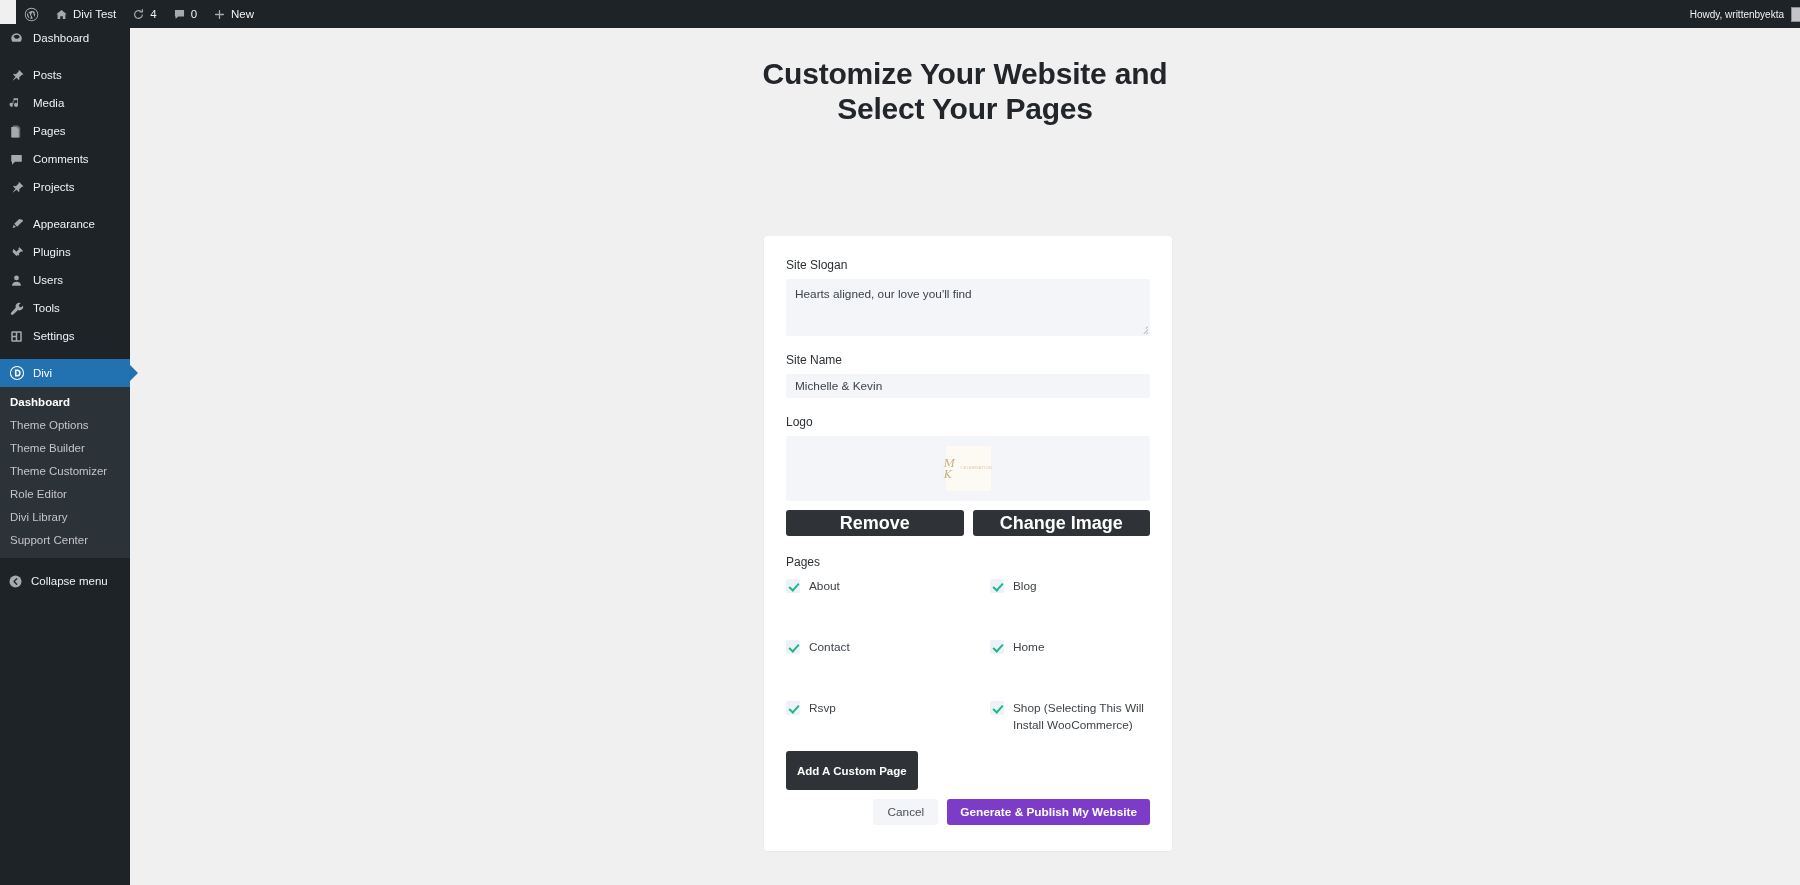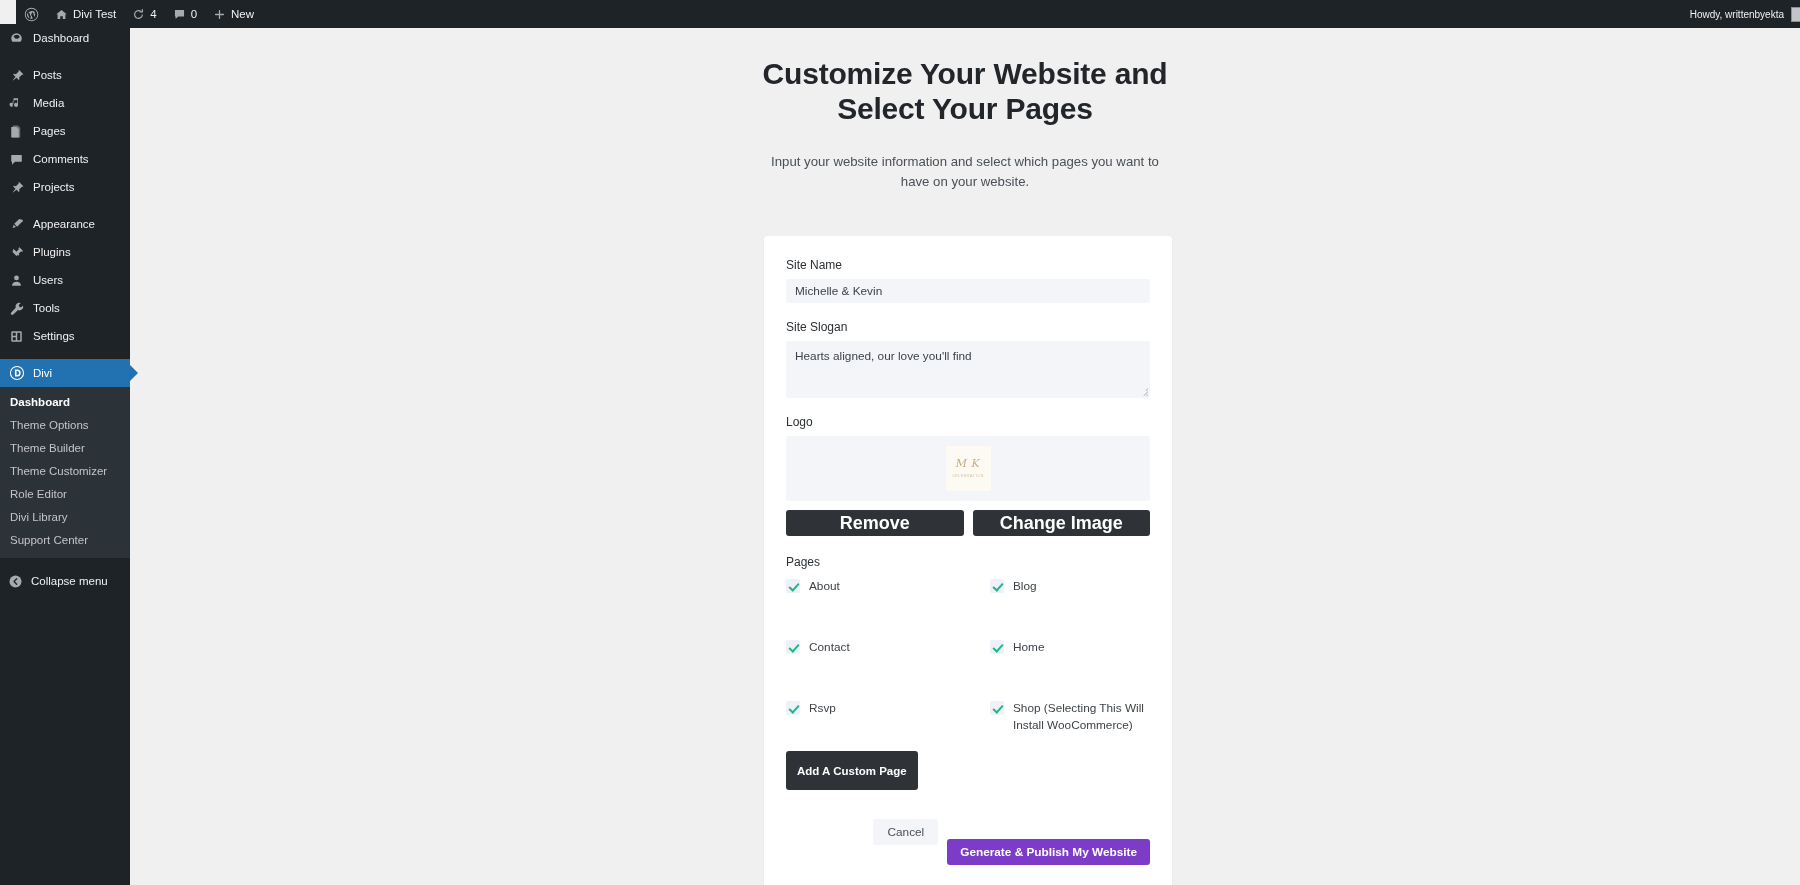--- a/index.html
+++ b/index.html
@@ -178,21 +178,21 @@
     width: 100%;
     height: 65px;
     background: #f3f5f9;
     border-radius: 2px;
     display: flex; align-items: center; justify-content: center;
     margin-bottom: 9px;
   }
   .logo-thumb {
     width: 45px; height: 45px;
     background: #fdfaf4;
-    display: flex; flex-direction: column;
+    display: flex; flex-direction: row;
     align-items: center; justify-content: center;
     gap: 5px;
   }
   .logo-mono {
     font-family: "DejaVu Serif", serif;
     font-style: italic;
     font-size: 11px;
     color: #c7ad82;
     letter-spacing: 0.5px;
     line-height: 11px;
@@ -289,21 +289,21 @@
     height: 26px;
     background: #7d3cc8;
     color: #fff;
     border: none;
     border-radius: 3px;
     font-size: 11.8px;
     font-weight: bold;
     padding: 0 13px;
     cursor: pointer;
     font-family: "Liberation Sans", sans-serif;
-    display:flex; align-items:center;margin-top:40px;
+    display:flex; align-items:center;
   }
   svg { display: block; }
 </style>
 </head>
 <body>
 
 <div id="adminbar">
   <div class="ab-item">
     <span class="glyph">
       <svg width="15" height="15" viewBox="0 0 20 20" fill="#a7aaad">
@@ -494,43 +494,42 @@
   </div>
 </div>
 
 <div id="wpcontent">
 
   <div class="hero">
     <h1>
       <span>Customize Your Website and</span>
       <span class="l2">Select Your Pages</span>
     </h1>
-    <p>Input your website information and select which pages you want to have on your website.</p>
   </div>
 
   <div class="card">
-
-    <div class="field-block">
-      <div class="field-label">Site Name</div>
-      <div class="text-input" placeholder="Site Name">Michelle &amp; Kevin</div>
-    </div>
 
     <div class="field-block">
       <div class="field-label">Site Slogan</div>
       <div class="textarea-box" placeholder="Site Slogan">
         <span>Hearts aligned, our love you'll find</span>
         <span class="resize-grip">
           <i class="g1"></i>
             <i class="g2"></i>
             <i class="g3"></i>
         </span>
       </div>
     </div>
 
     <div class="field-block">
+      <div class="field-label">Site Name</div>
+      <div class="text-input" placeholder="Site Name">Michelle &amp; Kevin</div>
+    </div>
+
+    <div class="field-block">
       <div class="field-label">Logo</div>
       <div class="logo-box">
         <div class="logo-thumb">
           <span class="logo-mono">M K</span>
           <span class="logo-sub">CELEBRATION</span>
         </div>
       </div>
       <div class="btn-row">
         <button class="btn-dark">Remove</button>
         <button class="btn-dark">Change Image</button>

